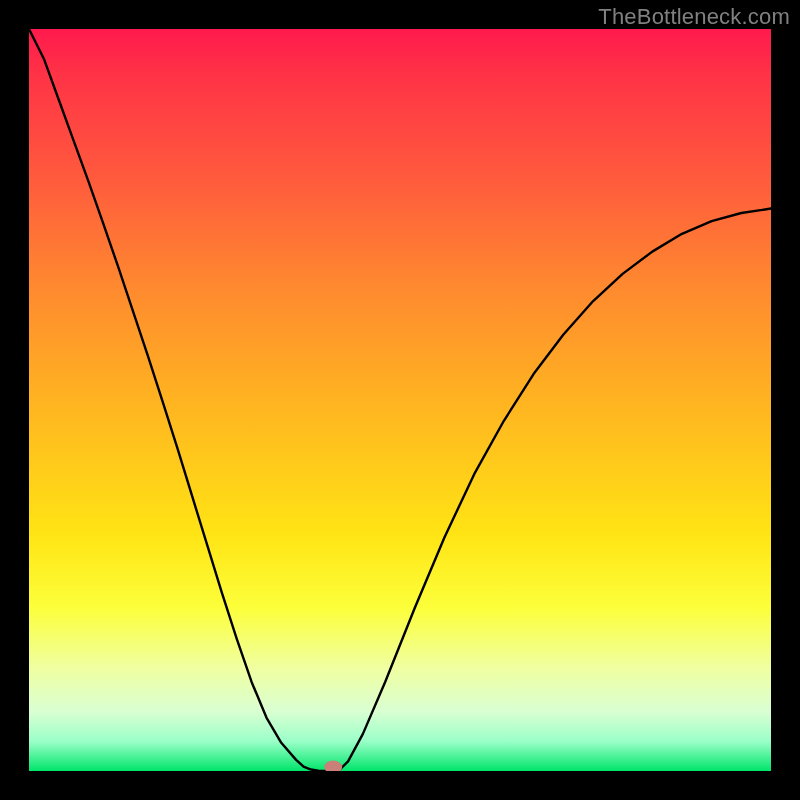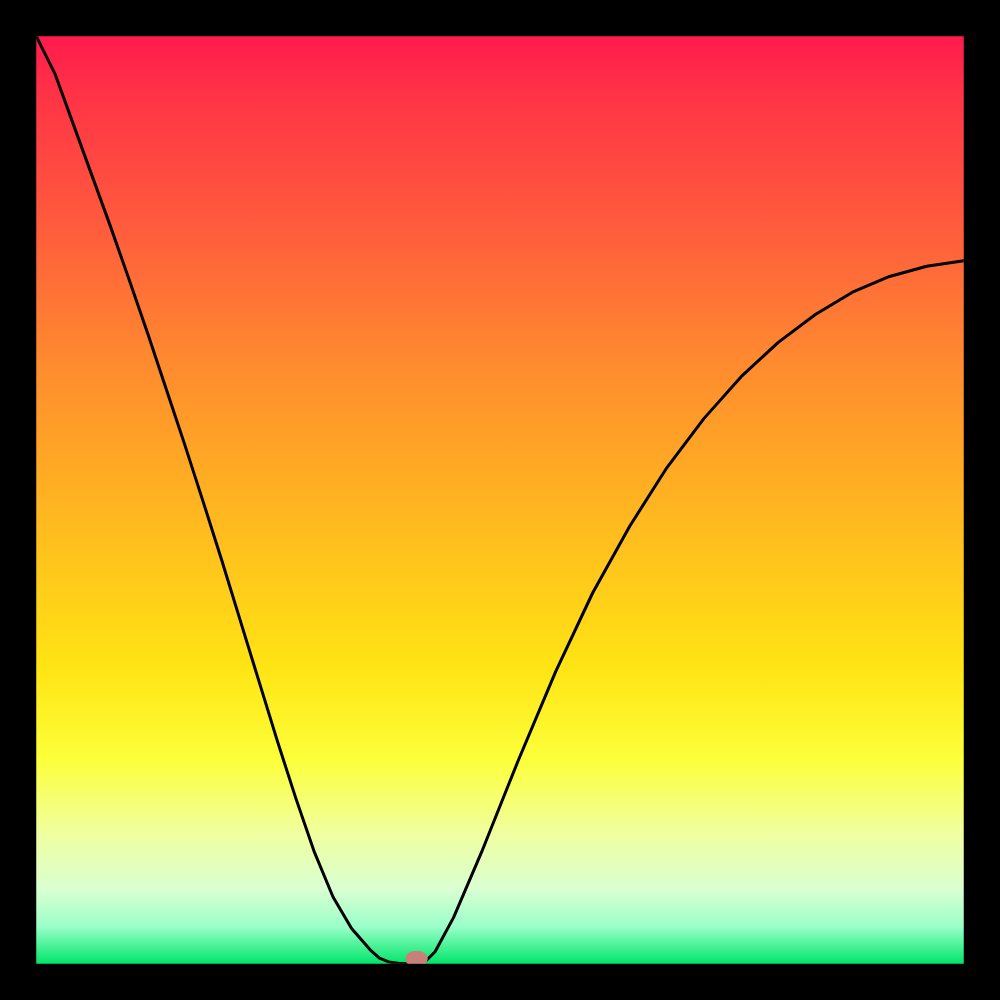--- a/index.html
+++ b/index.html
@@ -59,20 +59,21 @@
   svg.marker {
     width: 742px;
     height: 742px;
     pointer-events: none;
   }
 </style>
 </head>
 <body>
 <div class="outer">
 
+  <div class="watermark">TheBottleneck.com</div>
 
   <div class="plot-area">
     <svg class="curve" viewBox="0 0 742 742" preserveAspectRatio="none">
       <path id="curvePath" d="M0.00 0.00 L14.84 29.68 L29.68 70.49 L44.52 111.30 L59.36 152.11 L74.20 194.40 L89.04 237.44 L103.88 281.96 L118.72 326.48 L133.56 372.48 L148.40 419.23 L163.24 467.46 L178.08 515.69 L192.92 563.92 L207.76 609.92 L222.60 652.96 L237.44 688.58 L252.28 713.80 L267.12 730.87 L274.54 737.55 L281.96 740.52 L289.38 741.63 L296.80 742.00 L304.22 742.00 L311.64 739.77 L319.06 732.35 L333.90 704.90 L356.16 652.96 L385.84 578.76 L415.52 508.27 L445.20 445.20 L474.88 391.78 L504.56 345.03 L534.24 305.70 L563.92 272.31 L593.60 244.86 L623.28 222.60 L652.96 204.79 L682.64 192.18 L712.32 184.02 L742.00 179.56" fill="none" stroke="#000" stroke-width="2.4" stroke-linejoin="round" stroke-linecap="round"></path>
     </svg>
     <svg class="marker" viewBox="0 0 742 742" preserveAspectRatio="none">
       <ellipse id="markerEllipse" cx="304.22" cy="738.00" rx="9" ry="6.5" fill="#c98078"></ellipse>
     </svg>
   </div>
 

